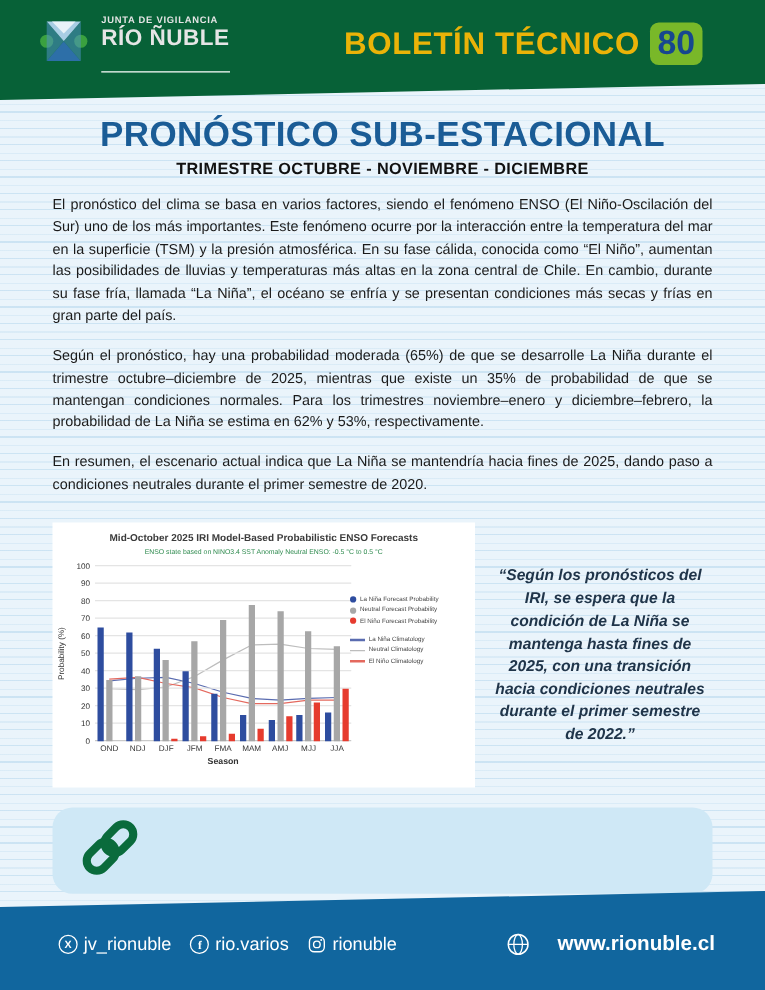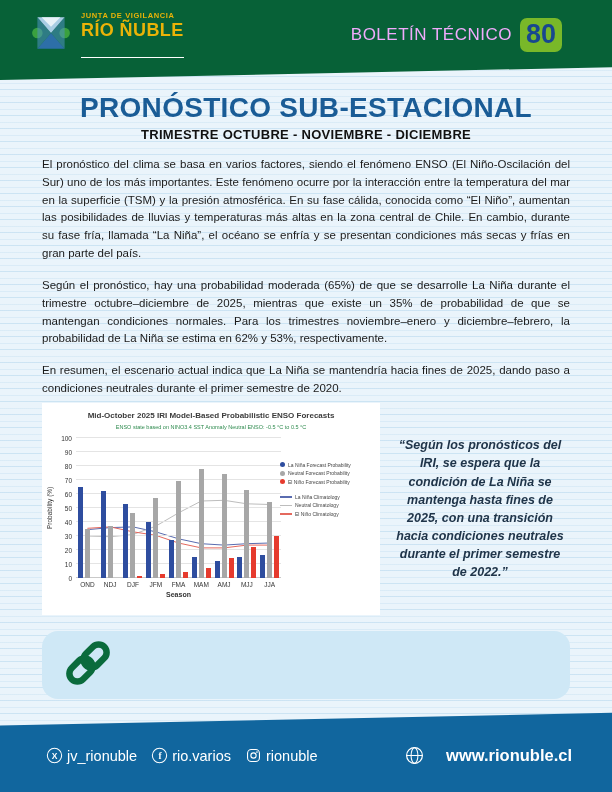--- a/index.html
+++ b/index.html
@@ -15,38 +15,38 @@
 
   
   .header {
     position:absolute; top:0; left:0; width:612px; height:80px;
     background:#076137;
     clip-path:polygon(0 0, 100% 0, 100% 84%, 0 100%);
     display:flex; align-items:center; justify-content:space-between;
     padding:0 50px 10px 30px; z-index:5;
   }
   .brand { display:flex; align-items:center; gap:9px; }
-  .brand-text { color:#eab308; line-height:1; }
+  .brand-text { color:#e5e5e5; line-height:1; }
   .brand-small { font-size:7.5px; letter-spacing:.6px; font-weight:bold; }
   .brand-big { font-size:18px; font-weight:bold; letter-spacing:.4px; border-bottom:1.5px solid #fff; padding-bottom:18px; margin-top:2px; }
   .masthead { display:flex; align-items:center; gap:8px; }
-  .masthead-title { color:#f0abfc; font-size:17px; font-weight:normal; letter-spacing:.5px; }
+  .masthead-title { color:#eab308; font-size:25px; font-weight:bold; letter-spacing:.5px; }
   .issue-badge {
     background:#79b829; color:#17478f; font-size:27px; font-weight:bold;
     border-radius:7px; padding:3px 6px 4px; line-height:1;
   }
 
   
   .content { position:absolute; top:92px; left:0; width:612px; padding:0 42px; }
   .page-title { text-align:center; color:#1a5c96; font-size:28px; font-weight:bold; letter-spacing:.3px; }
   .page-subtitle { text-align:center; color:#111; font-size:13px; font-weight:bold; letter-spacing:.3px; margin-top:3px; }
   .para { margin-top:14px; color:#1b1b1b; font-size:11.5px; line-height:1.55; text-align:justify; }
 
   
-  .chart-row { display:flex; gap:10px; margin-top:5px; align-items:flex-start; }
+  .chart-row { display:flex; gap:10px; margin-top:20px; align-items:flex-start; }
   .chart-card { width:338px; height:212px; background:#fff; padding:8px 4px 4px; flex:none; }
   .chart-title { text-align:center; font-size:8px; font-weight:bold; color:#3b3b3b; }
   .chart-subtitle { text-align:center; font-size:5.5px; color:#2f8b4f; margin-top:4px; }
   .chart-body { position:relative; display:flex; margin-top:8px; }
   .ylab { width:10px; font-size:6.5px; color:#333; writing-mode:vertical-rl; transform:rotate(180deg); text-align:center; height:140px; }
   .yticks { position:relative; width:20px; height:140px; }
   .ytick { position:absolute; right:4px; font-size:6.5px; color:#333; }
   .plot { position:relative; width:205px; height:140px; }
   .gridline { position:absolute; left:0; width:100%; height:1px; background:#e4e4e4; }
   .gridline.base { background:#c9c9c9; }

